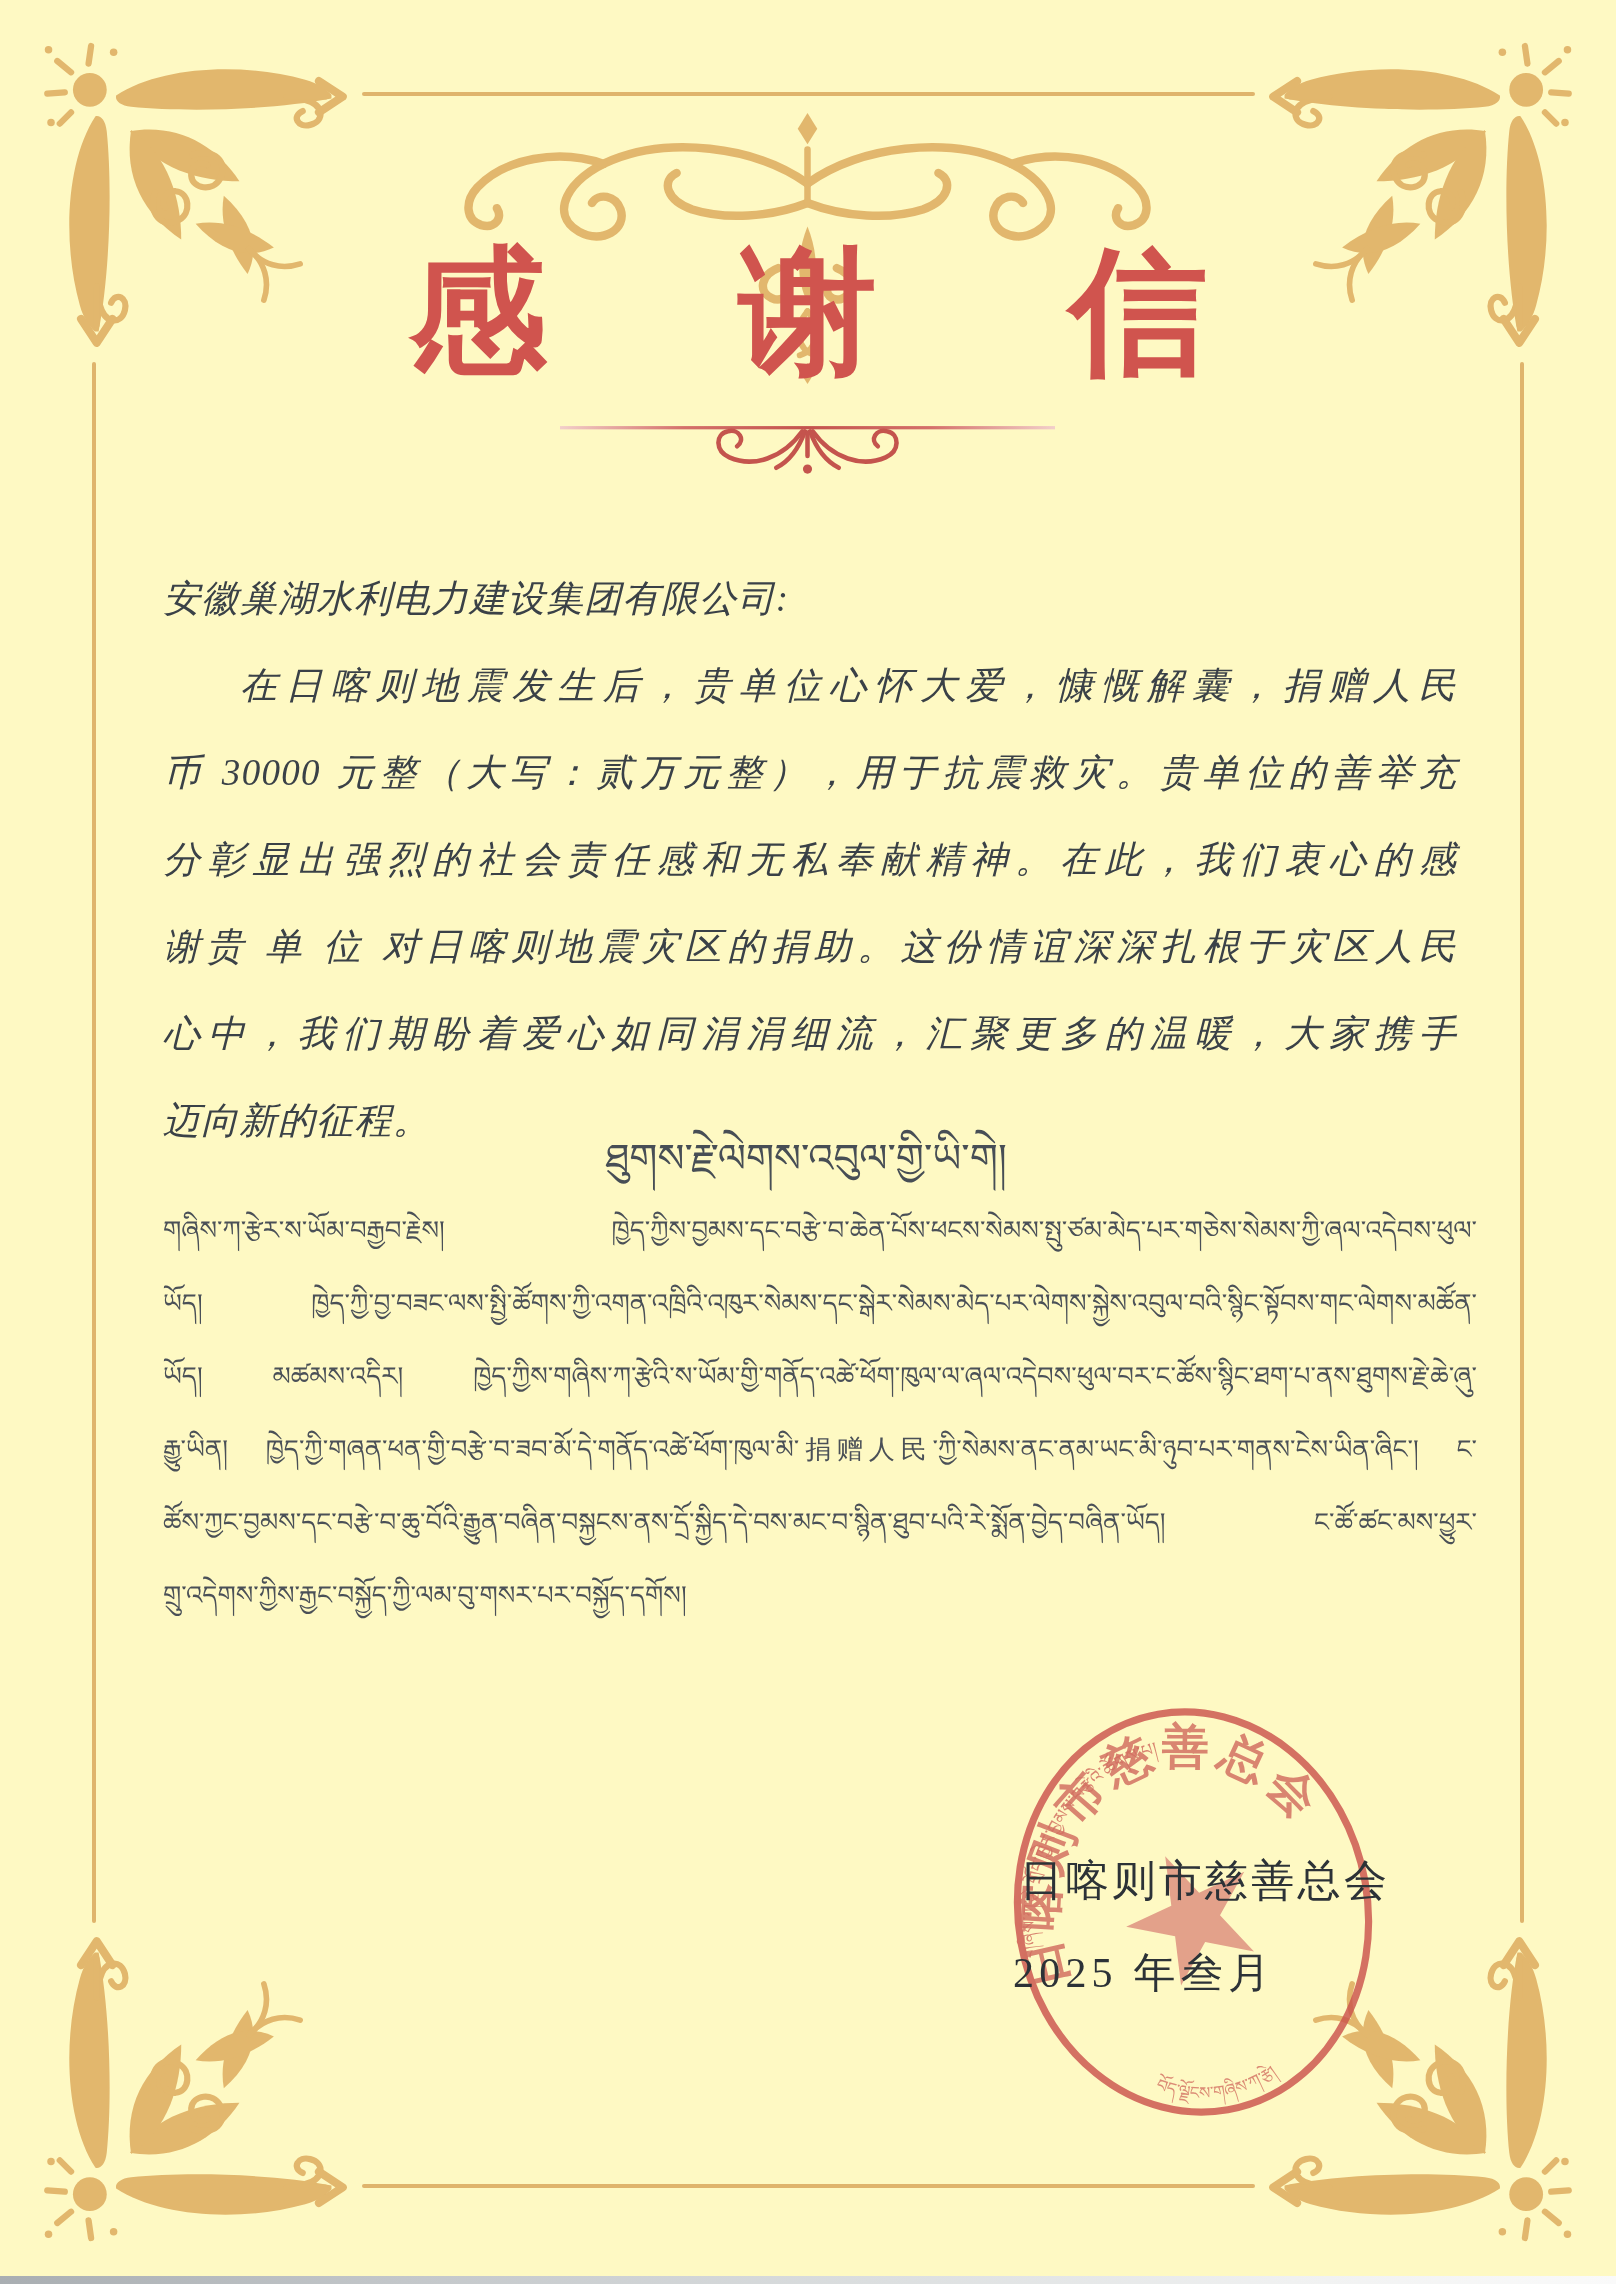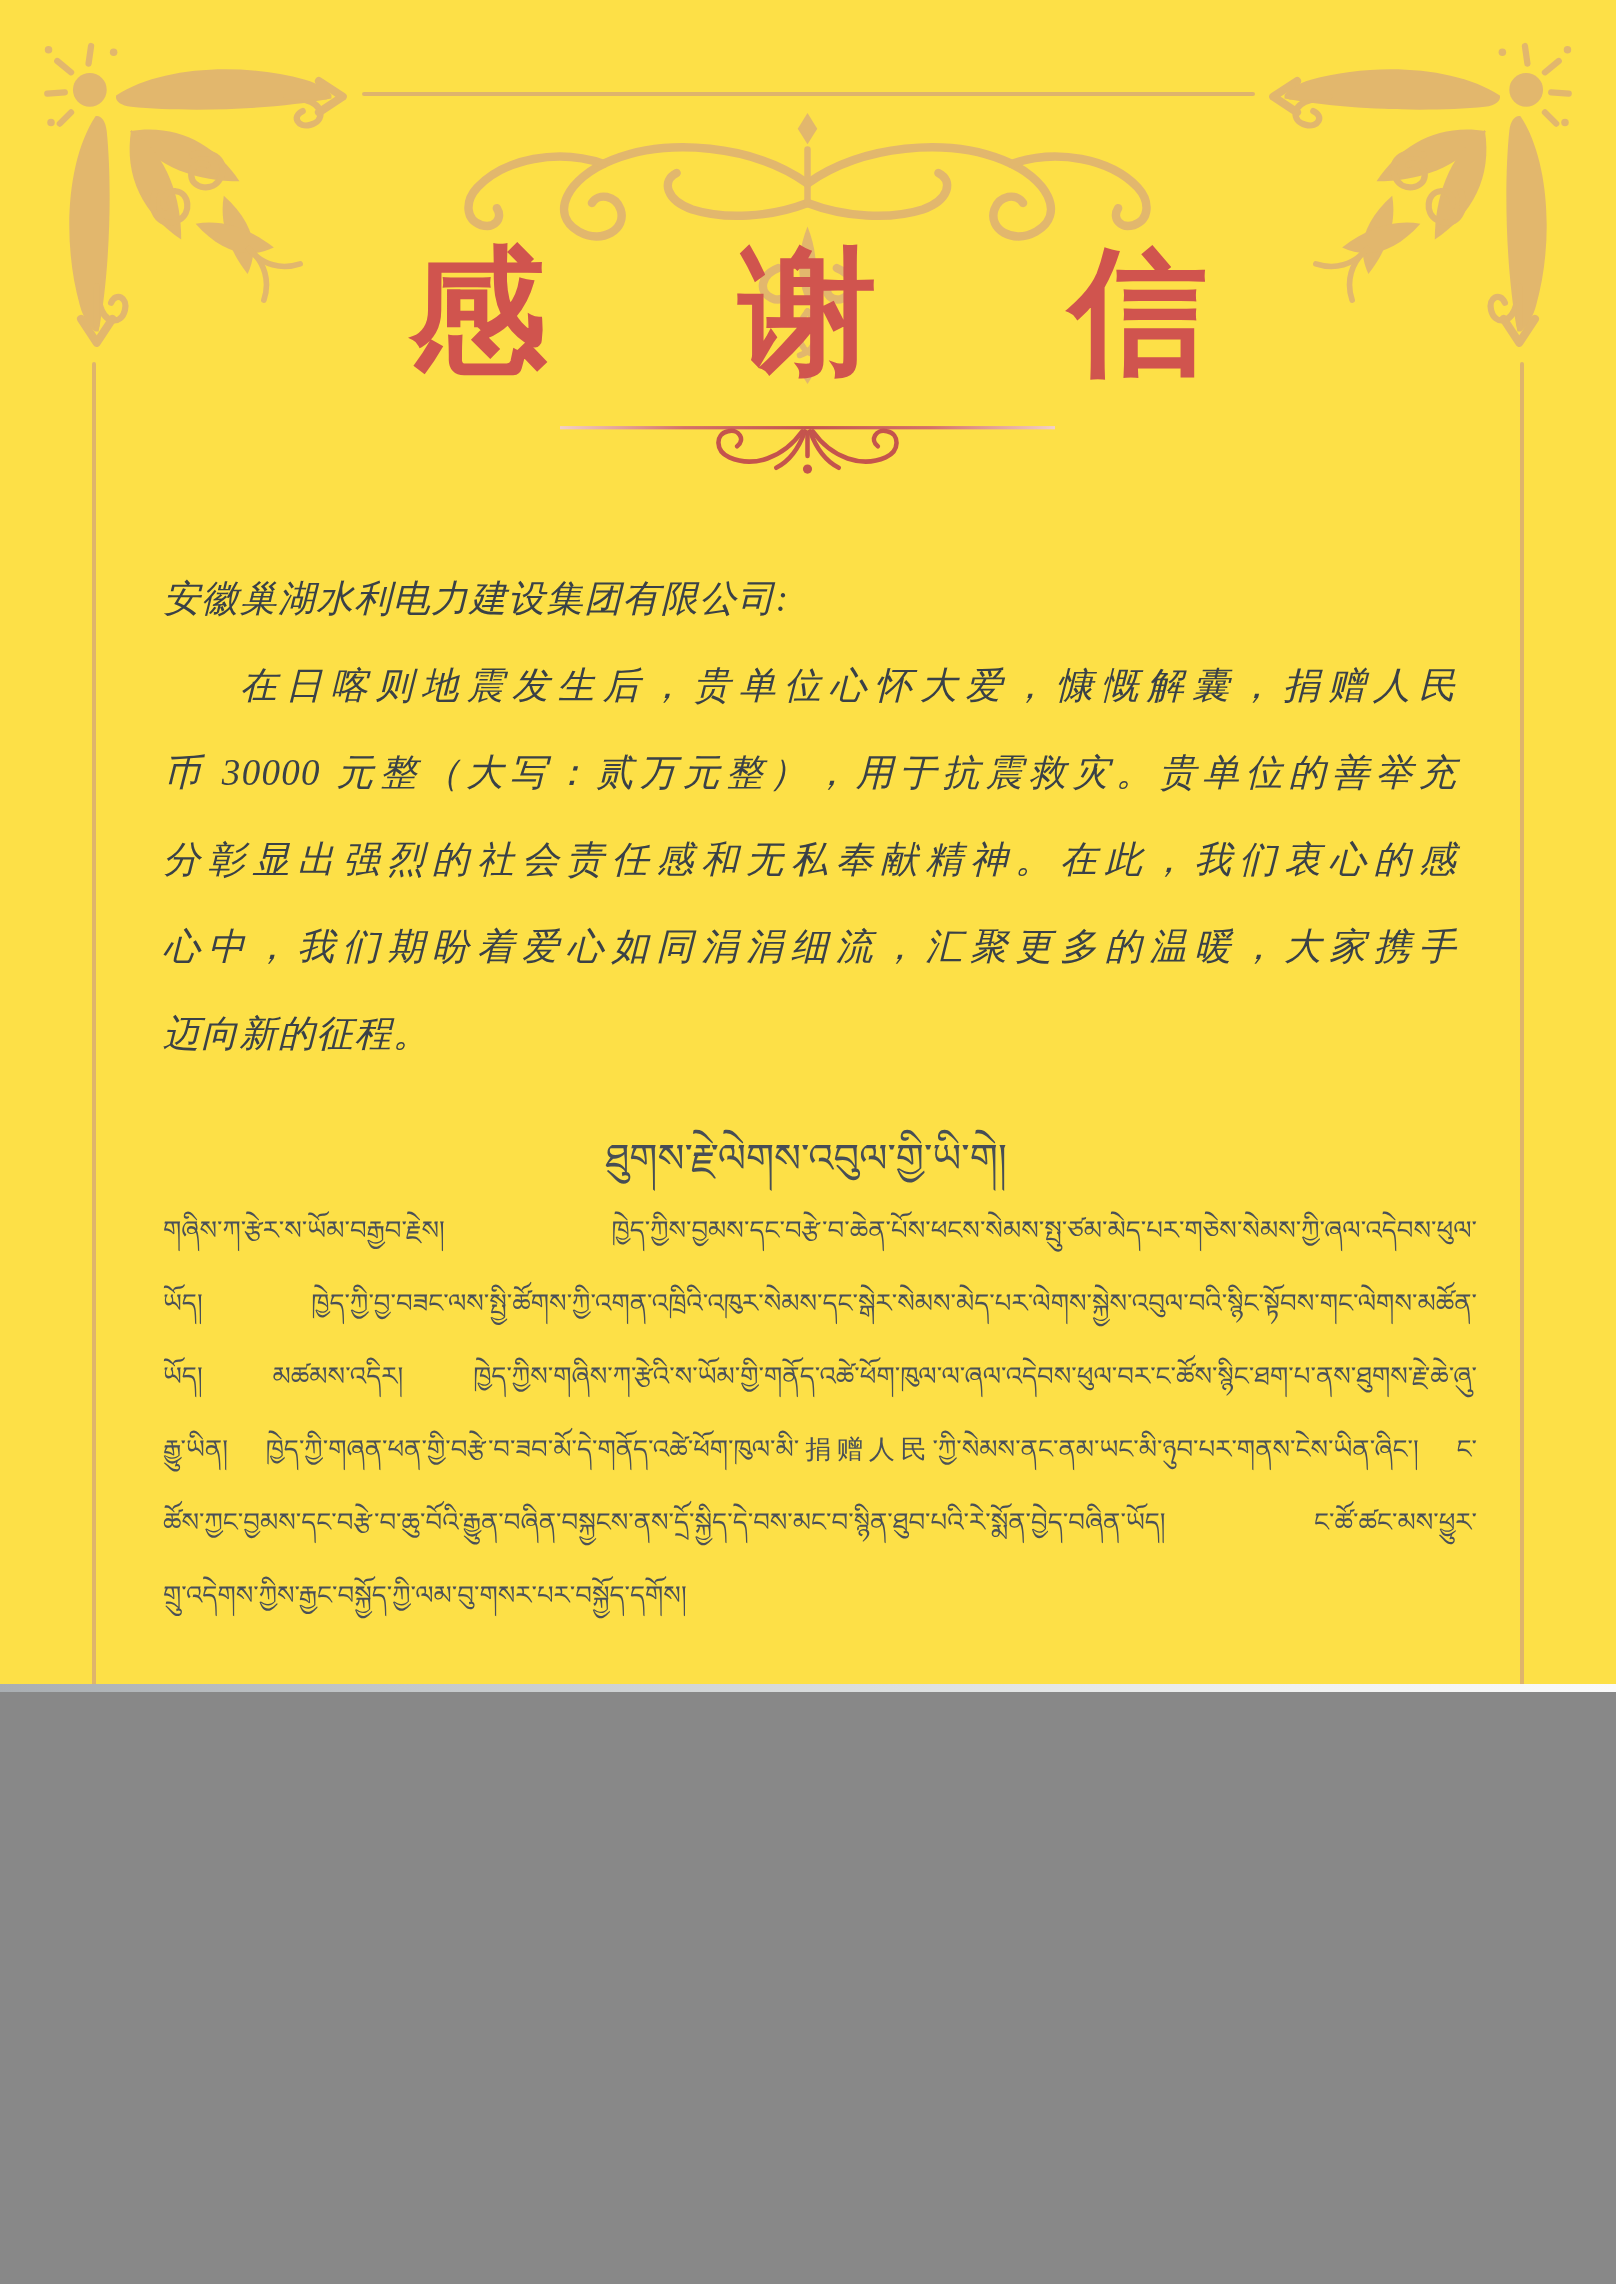--- a/index.html
+++ b/index.html
@@ -1,19 +1,19 @@
 <!DOCTYPE html>
 <html style="font-size:10.4px"><head>
 <meta charset="utf-8">
 <style>
   html,body{margin:0;padding:0;background:#888;}
   .page{
     position:relative;
-    width:1616px;height:1692px;
-    background:#fde047;
+    width:1616px;height:2284px;
+    background:#fef9c3;
     overflow:hidden;
     font-family:"Liberation Serif","DejaVu Serif",serif;
   }
   
   .corner{position:absolute;width:313px;height:313px;}
   .corner svg{width:100%;height:100%;display:block;}
   .corner.tl{left:36px;top:36px;}
   .corner.tr{left:1267px;top:36px;transform:scaleX(-1);}
   .corner.bl{left:36px;top:1935px;transform:scaleY(-1);}
   .corner.br{left:1267px;top:1935px;transform:scale(-1,-1);}
@@ -182,20 +182,21 @@
       </g>
       <circle cx="380" cy="92" r="7" fill="#c4544d"></circle>
     </svg>
   </div>
 
   <div class="body-cn">
     <div class="salutation">安徽巢湖水利电力建设集团有限公司:</div>
     <div class="ln first">在日喀则地震发生后，贵单位心怀大爱，慷慨解囊，捐赠人民</div>
     <div class="ln">币 30000 元整（大写：贰万元整），用于抗震救灾。贵单位的善举充</div>
     <div class="ln">分彰显出强烈的社会责任感和无私奉献精神。在此，我们衷心的感</div>
+    <div class="ln">谢贵 单 位 对日喀则地震灾区的捐助。这份情谊深深扎根于灾区人民</div>
     <div class="ln">心中，我们期盼着爱心如同涓涓细流，汇聚更多的温暖，大家携手</div>
     <div class="ln last">迈向新的征程。</div>
   </div>
 
   <div class="tib-heading">ཐུགས་རྗེ་ལེགས་འབུལ་གྱི་ཡི་གེ།</div>
   <div class="body-tib">
     <div class="ln">གཞིས་ཀ་རྩེར་ས་ཡོམ་བརྒྱབ་རྗེས།　ཁྱེད་ཀྱིས་བྱམས་དང་བརྩེ་བ་ཆེན་པོས་ཕངས་སེམས་སྤུ་ཙམ་མེད་པར་གཅེས་སེམས་ཀྱི་ཞལ་འདེབས་ཕུལ་</div>
     <div class="ln">ཡོད།　ཁྱེད་ཀྱི་བྱ་བཟང་ལས་སྤྱི་ཚོགས་ཀྱི་འགན་འཁྲིའི་འཁུར་སེམས་དང་སྒེར་སེམས་མེད་པར་ལེགས་སྐྱེས་འབུལ་བའི་སྙིང་སྟོབས་གང་ལེགས་མཚོན་</div>
     <div class="ln">ཡོད།　མཚམས་འདིར།　ཁྱེད་ཀྱིས་གཞིས་ཀ་རྩེའི་ས་ཡོམ་གྱི་གནོད་འཚེ་ཕོག་ཁུལ་ལ་ཞལ་འདེབས་ཕུལ་བར་ང་ཚོས་སྙིང་ཐག་པ་ནས་ཐུགས་རྗེ་ཆེ་ཞུ་</div>
     <div class="ln">རྒྱུ་ཡིན།　ཁྱེད་ཀྱི་གཞན་ཕན་གྱི་བརྩེ་བ་ཟབ་མོ་དེ་གནོད་འཚེ་ཕོག་ཁུལ་མི་捐赠人民་ཀྱི་སེམས་ནང་ནམ་ཡང་མི་ཉུབ་པར་གནས་ངེས་ཡིན་ཞིང་།　ང་</div>

